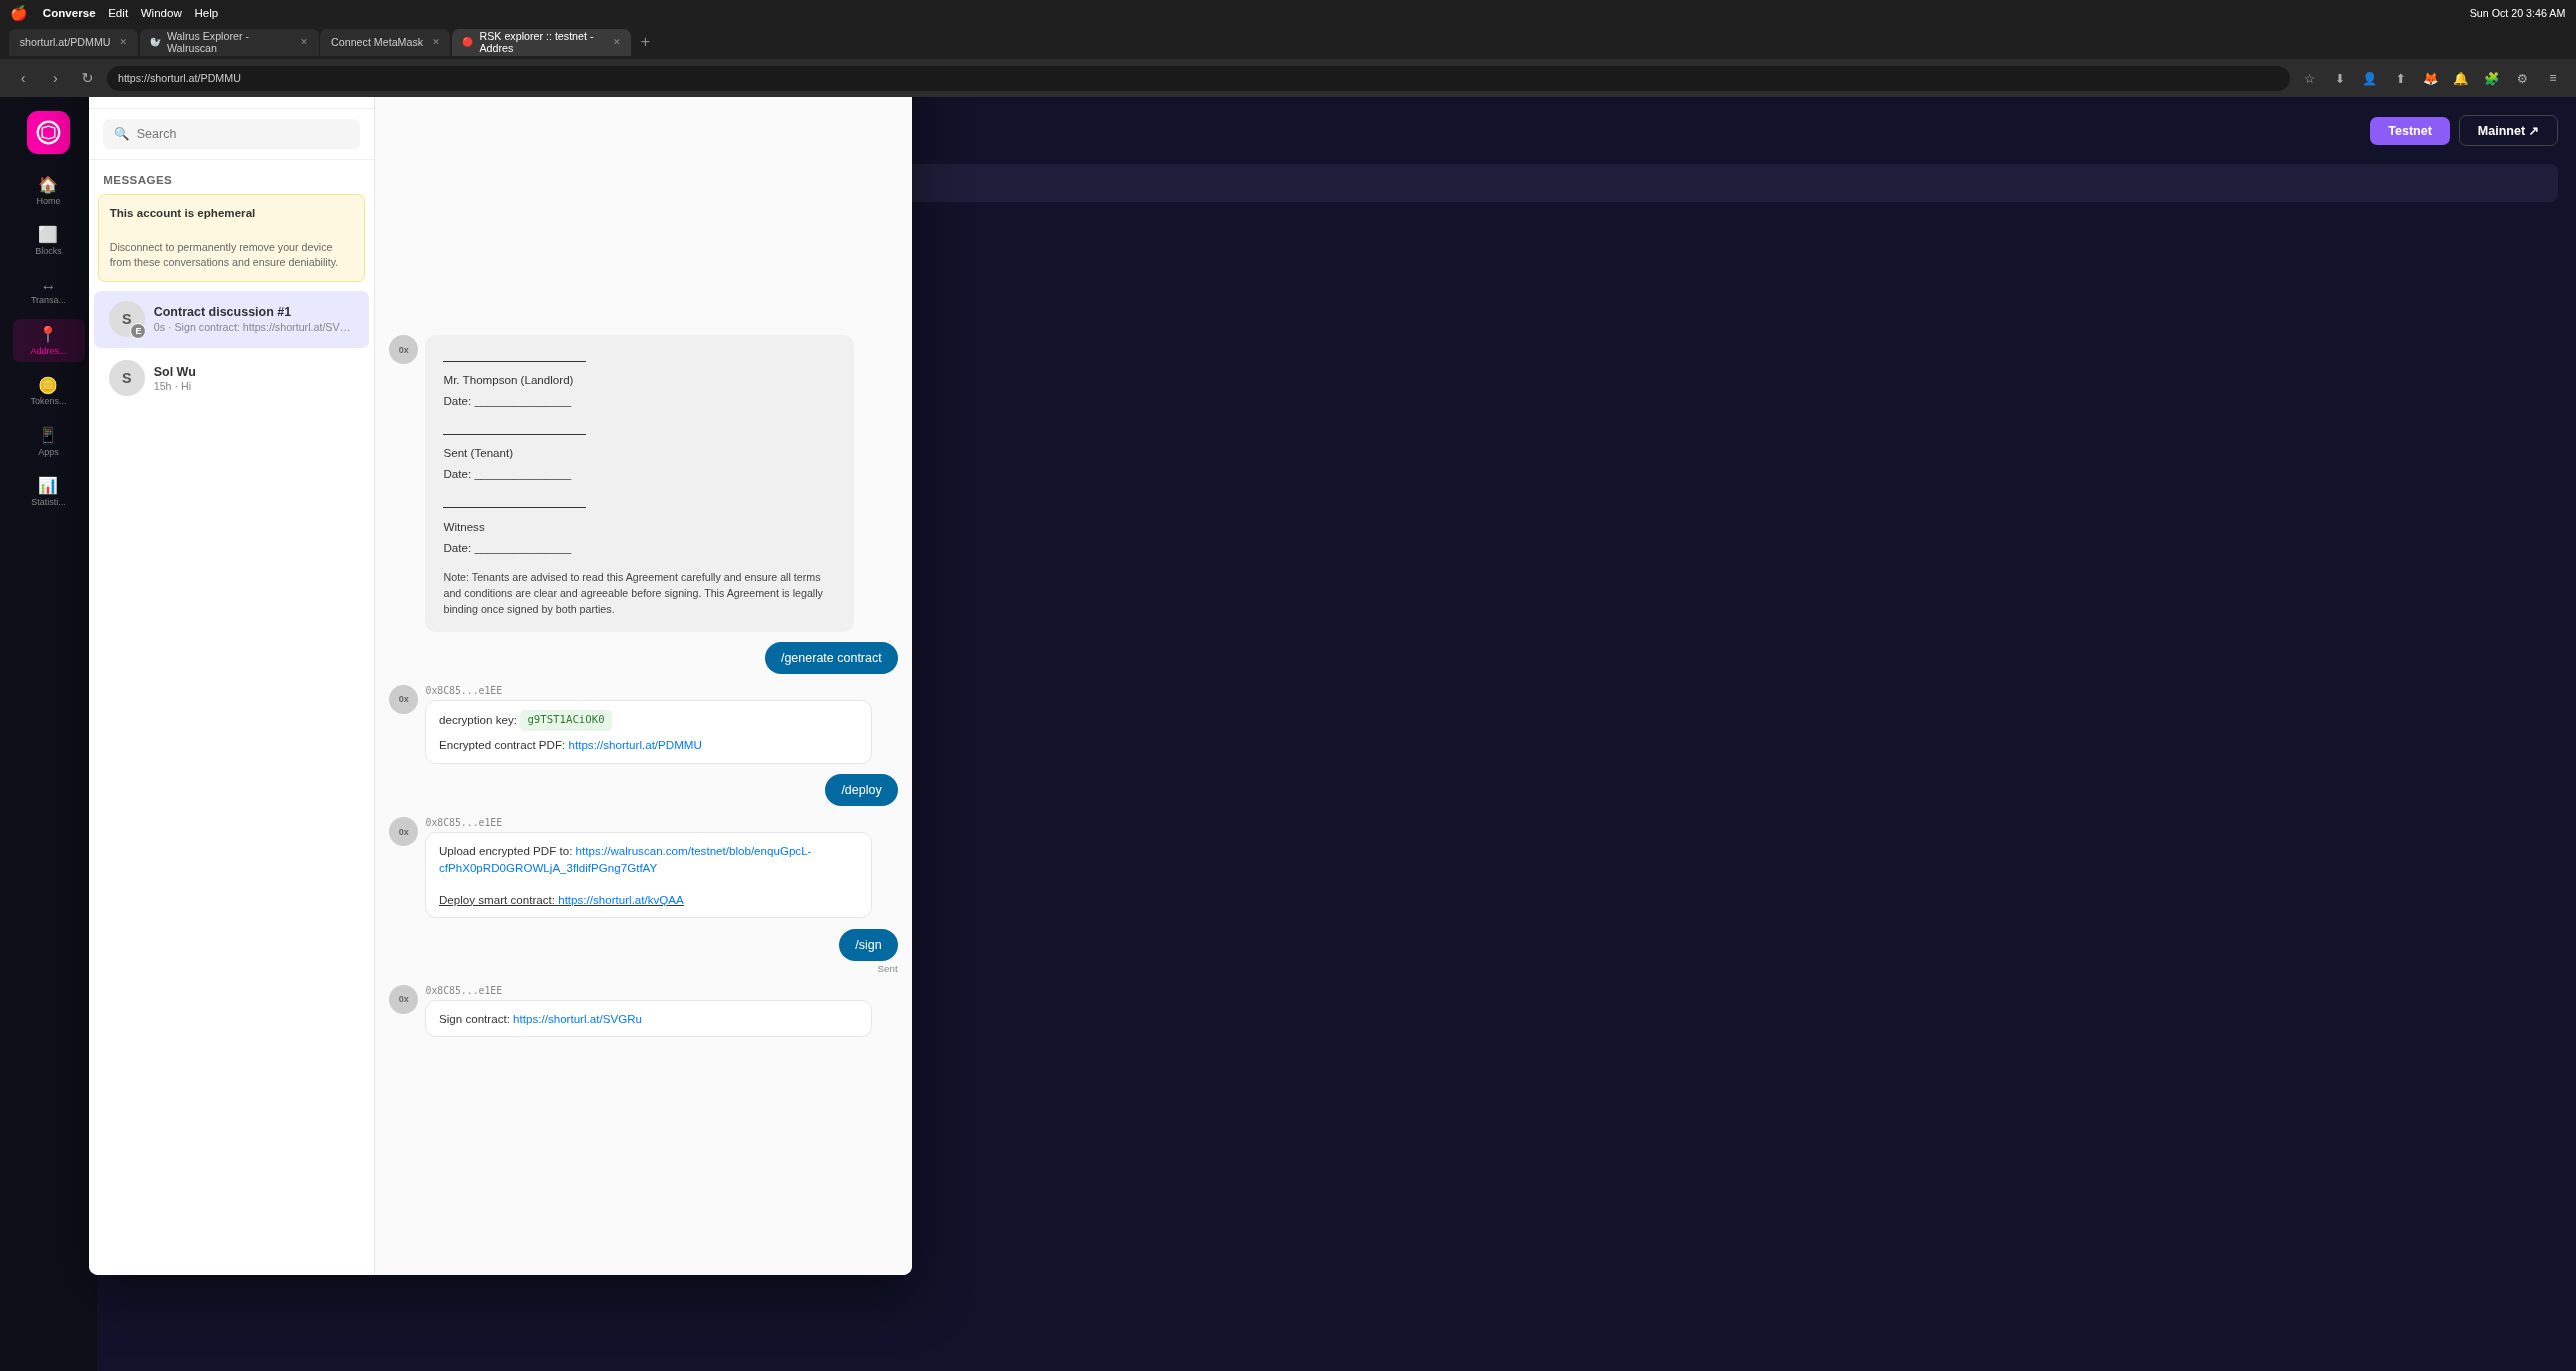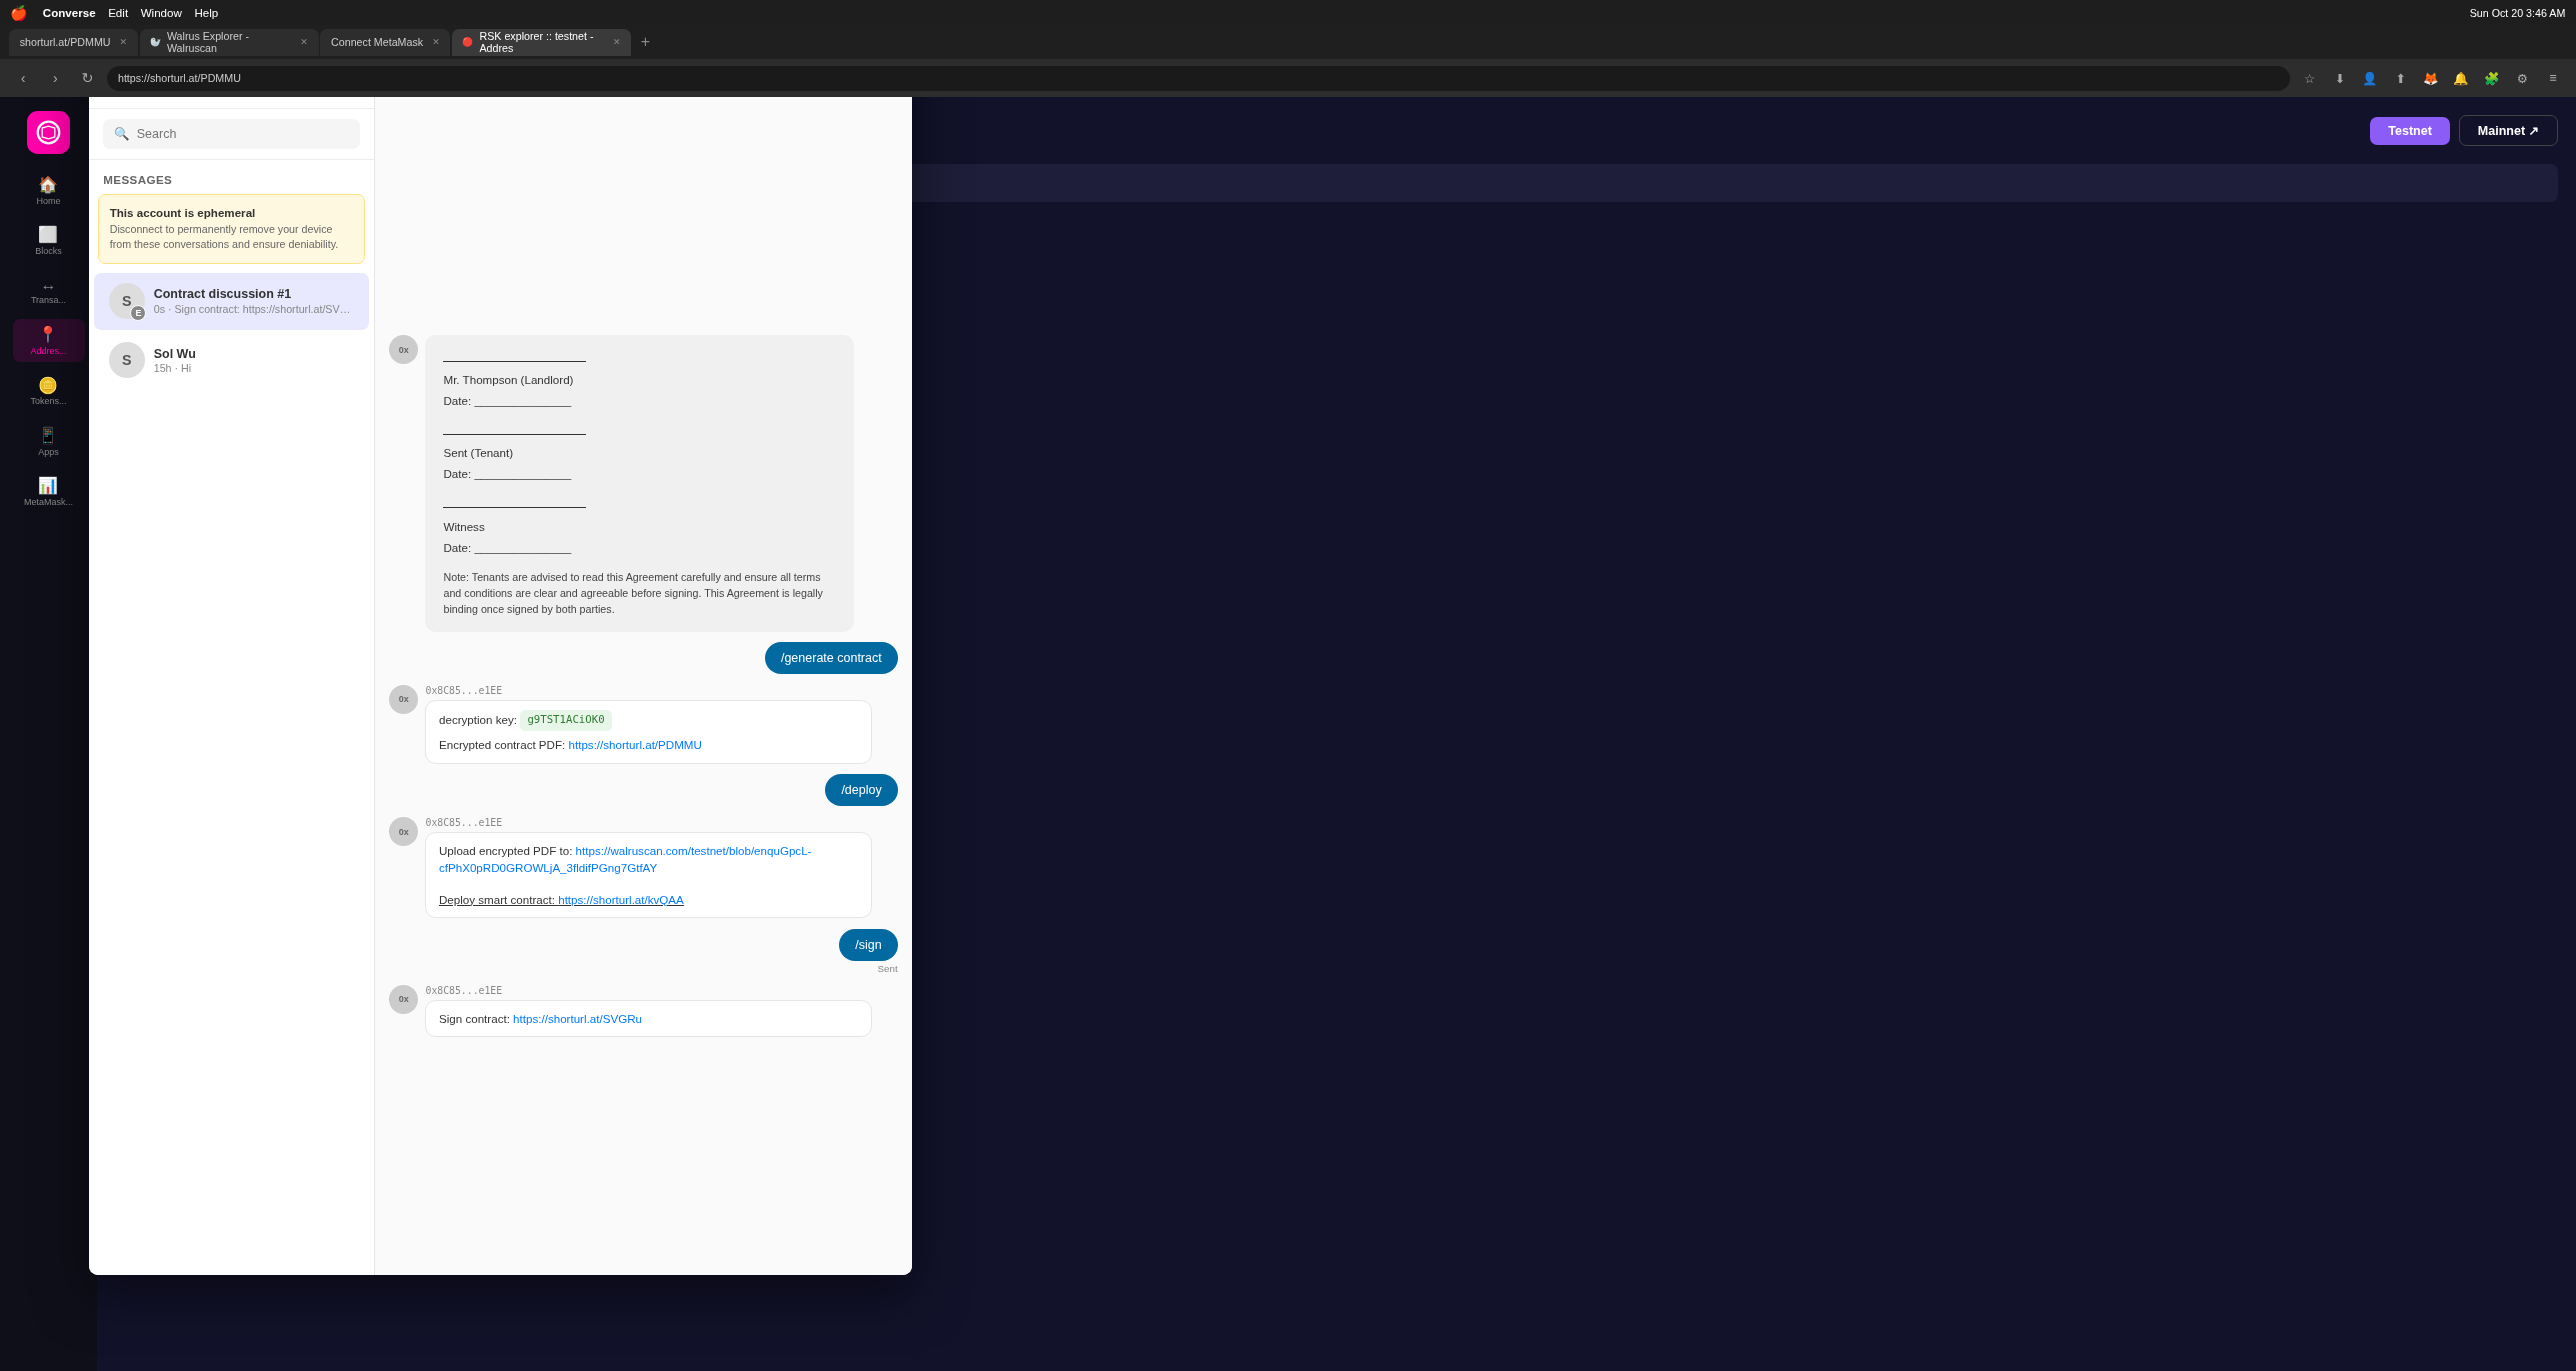--- a/index.html
+++ b/index.html
@@ -310,21 +310,21 @@
     .messages-section { padding: 10.7px 14.3px 7.2px; }
     .messages-label { font-size: 11.6px; font-weight: 600; color: #666; text-transform: uppercase; letter-spacing: 0.4px; }
 
     .ephemeral-banner {
       margin: 0 9px 7.2px;
       padding: 10.7px;
       background: #fff8e1;
       border-radius: 7.2px;
       border: 0.9px solid #ffe082;
     }
-    .ephemeral-title { font-size: 11.6px; font-weight: 600; color: #333; margin-bottom: 3px; }
+    .ephemeral-title { font-size: 11.6px; font-weight: 600; color: #333; margin-bottom: 21px; }
     .ephemeral-desc { font-size: 10.7px; color: #666; line-height: 1.4; }
 
     .conversation-list { flex: 1; overflow-y: auto; }
     .conv-item {
       display: flex;
       align-items: center;
       padding: 10.7px 14.3px;
       gap: 9px;
       cursor: pointer;
       border-radius: 7.2px;
@@ -564,21 +564,21 @@
     <div class="rsk-nav-item">
       <span class="icon">🪙</span>
       <span>Tokens...</span>
     </div>
     <div class="rsk-nav-item">
       <span class="icon">📱</span>
       <span>Apps</span>
     </div>
     <div class="rsk-nav-item">
       <span class="icon">📊</span>
-      <span>MetaMask...</span>
+      <span>Statisti...</span>
     </div>
   </div>
 
   <div class="rsk-content">
     <div class="rsk-header">
       <div></div>
       <div style="display:flex; gap:9px; align-items:center;">
         <button class="testnet-btn">Testnet</button>
         <button class="mainnet-btn">Mainnet ↗</button>
       </div>

